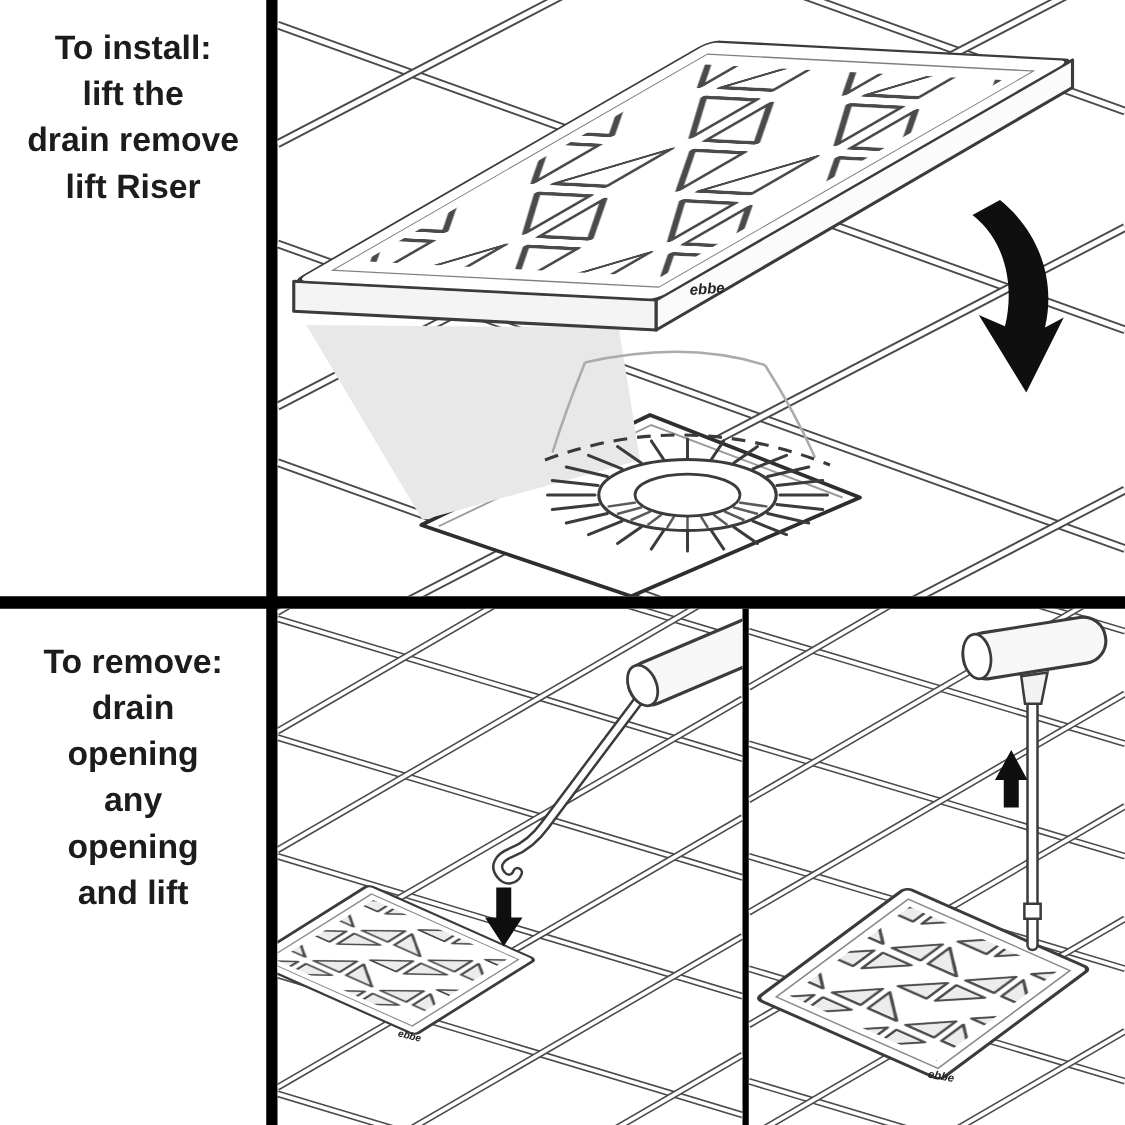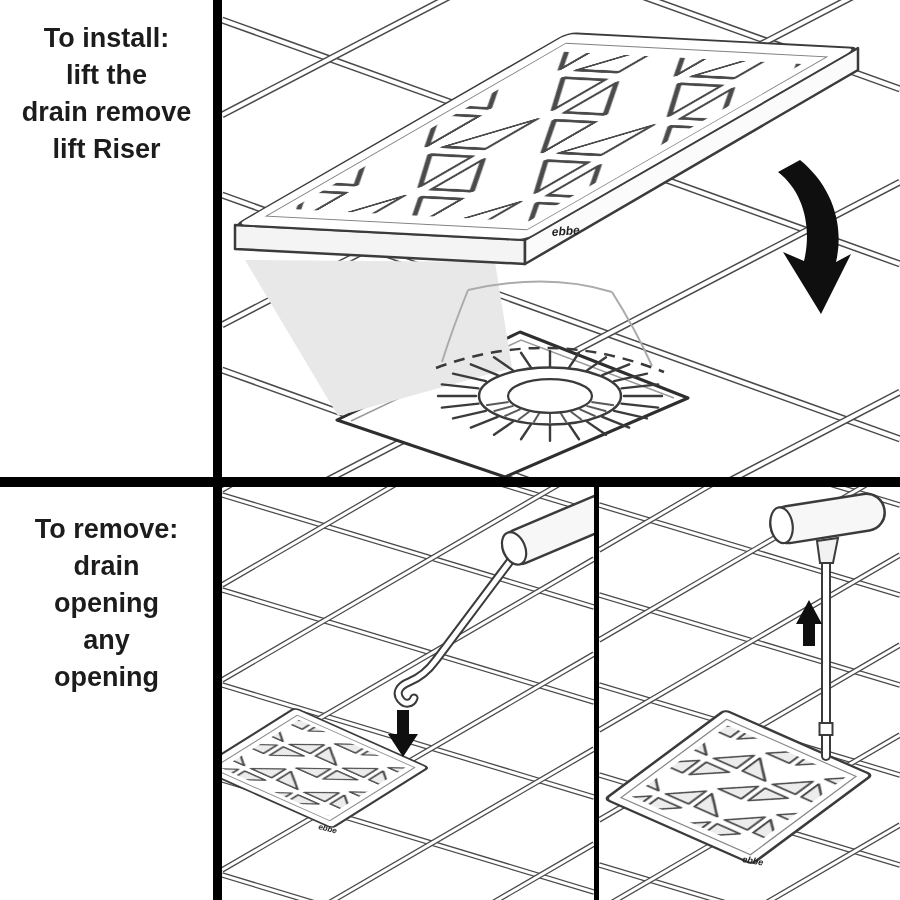--- a/index.html
+++ b/index.html
@@ -35,20 +35,21 @@
     <div>drain remove</div>
     <div>lift Riser</div>
   </div>
 
   <div class="caption caption-bottom">
     <div>To remove:</div>
     <div>drain</div>
     <div>opening</div>
     <div>any</div>
     <div>opening</div>
+    <div>and lift</div>
   </div>
 
   <div class="divider div-vert-main"></div>
   <div class="divider div-horiz"></div>
   <div class="divider div-vert-bottom"></div>
 
   <svg id="svg-install" width="678" height="477" viewBox="222 0 678 477" xmlns="http://www.w3.org/2000/svg">
     <defs>
       <pattern id="triPat" patternUnits="userSpaceOnUse" width="4" height="4">
         <g fill="#ffffff" stroke="#4a4a4a" stroke-width="0.13" stroke-linejoin="round">

